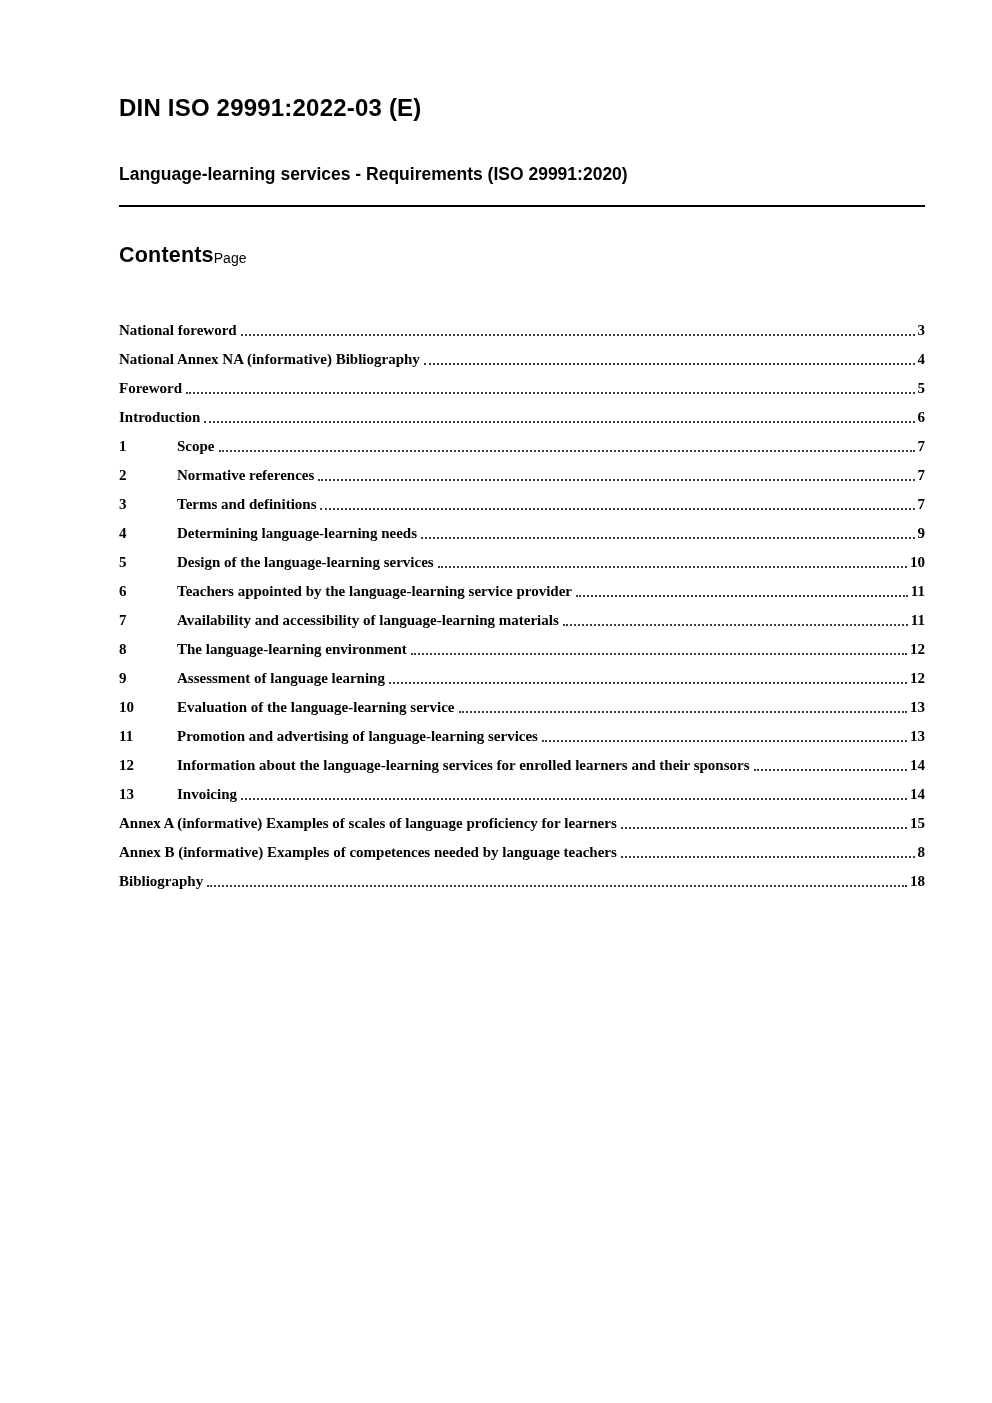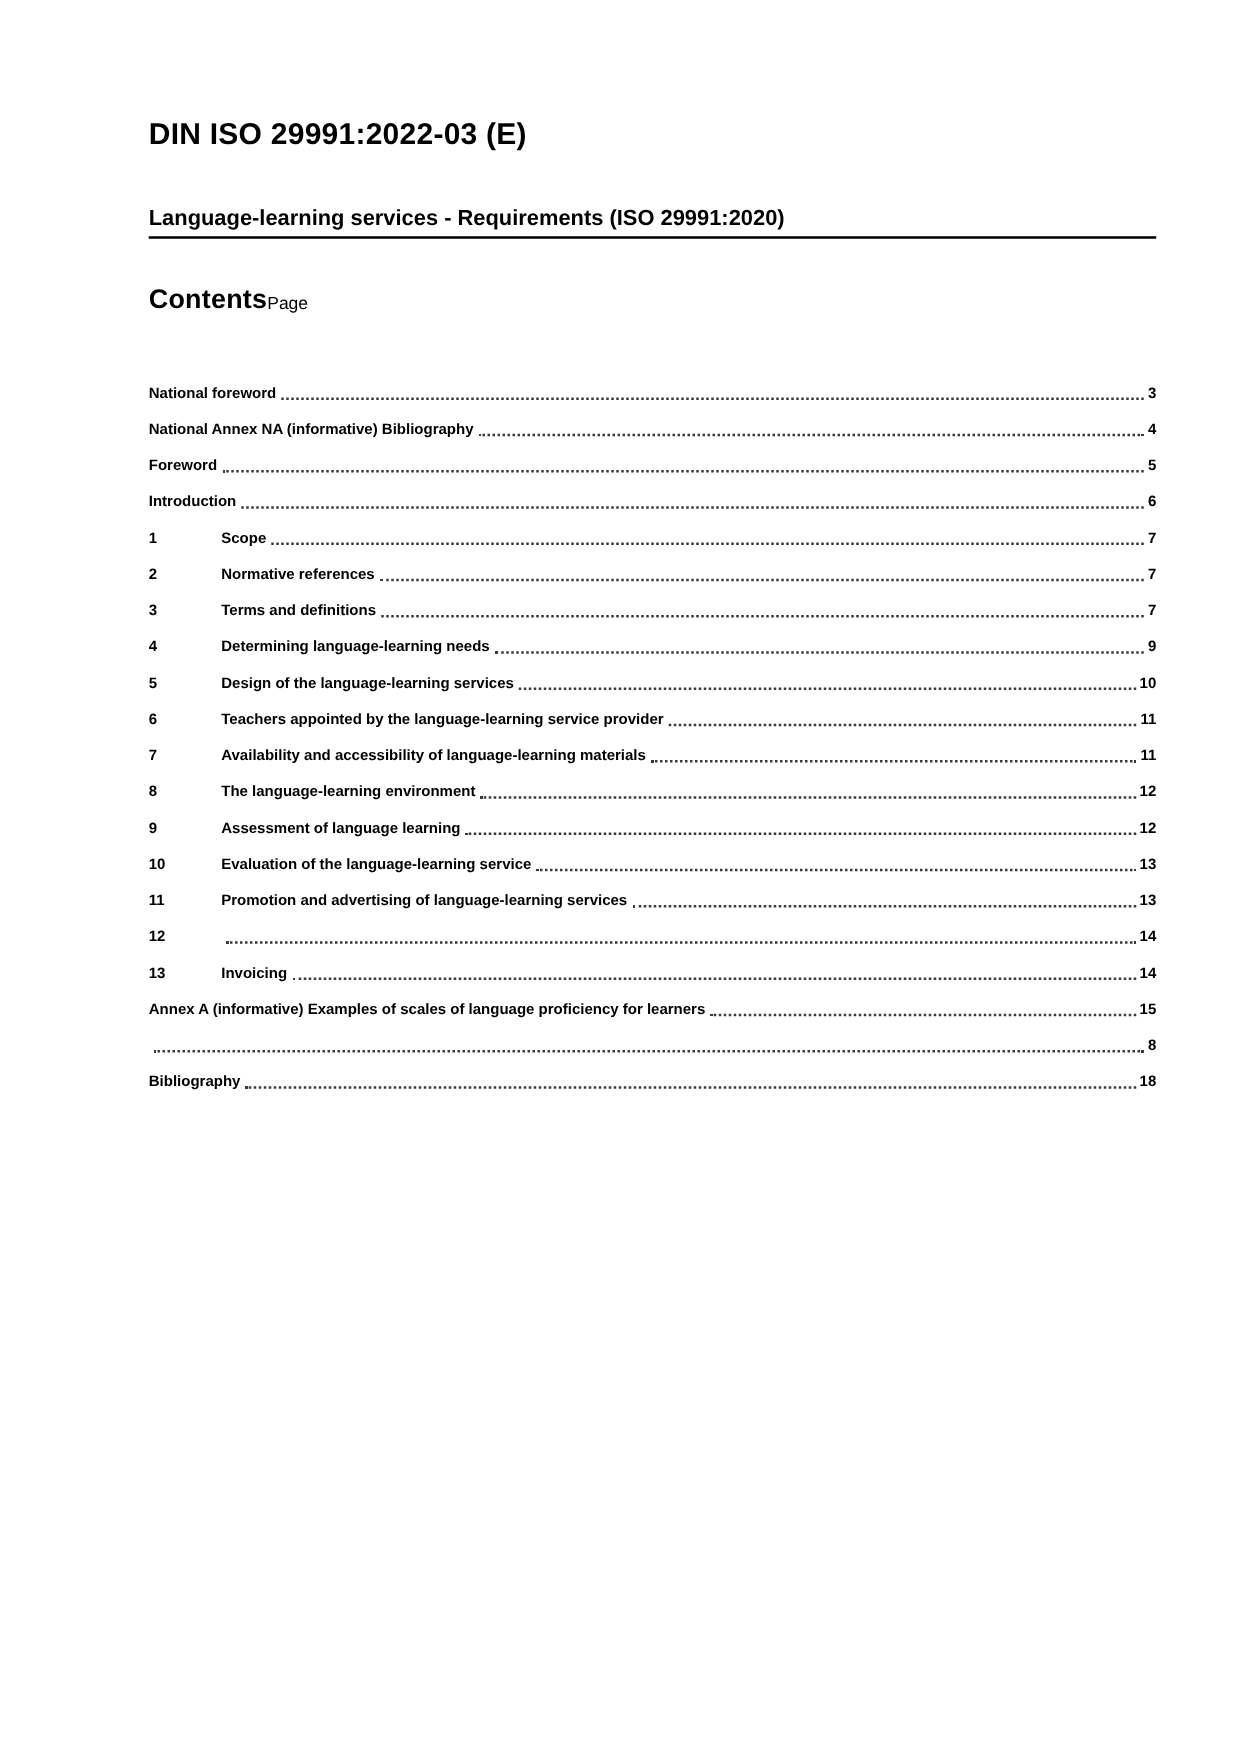--- a/index.html
+++ b/index.html
@@ -21,21 +21,21 @@
   }
   .doc-code {
     font-family: "Liberation Sans", sans-serif;
     font-weight: bold;
     font-size: 24px;
     letter-spacing: 0.2px;
     color: #000;
   }
   .doc-title-wrap {
     margin-top: 42px;
-    padding-bottom: 4px;
+    padding-bottom: 20px;
     border-bottom: 2px solid #000;
   }
   .doc-title {
     font-family: "Liberation Sans", sans-serif;
     font-weight: bold;
     font-size: 17.5px;
     color: #000;
   }
   .contents-row {
     margin-top: 36px;
@@ -49,23 +49,23 @@
     letter-spacing: 0.2px;
   }
   .page-col-label {
     font-family: "Liberation Sans", sans-serif;
     font-weight: normal;
     font-size: 14px;
     padding-bottom: 2px;
   }
   .toc {
     margin-top: 52px;
-    font-family: Liberation Sans, sans-serif;
-    font-weight: bold;
-    font-size: 12px;
+    font-family: Liberation Serif, serif;
+    font-weight: bold;
+    font-size: 15px;
   }
   .toc-row {
     display: flex;
     align-items: flex-start;
     margin-bottom: 9px;
     line-height: 20px;
   }
   .toc-num {
     flex: 0 0 58px;
     width: 58px;
@@ -205,40 +205,42 @@
 
   <div class="toc-row">
     <span class="toc-num">11</span>
     <span class="toc-title">Promotion and advertising of language-learning services</span>
     <span class="toc-leader"></span>
     <span class="toc-page">13</span>
   </div>
 
   <div class="toc-row">
     <span class="toc-num">12</span>
+    <span class="toc-title">Information about the language-learning services for enrolled learners and their sponsors</span>
     <span class="toc-leader"></span>
     <span class="toc-page">14</span>
   </div>
 
   <div class="toc-row">
     <span class="toc-num">13</span>
     <span class="toc-title">Invoicing</span>
     <span class="toc-leader"></span>
     <span class="toc-page">14</span>
   </div>
 
   <div class="toc-row no-num">
 
     <span class="toc-title">Annex A (informative) Examples of scales of language proficiency for learners</span>
     <span class="toc-leader"></span>
     <span class="toc-page">15</span>
   </div>
 
   <div class="toc-row no-num">
 
+    <span class="toc-title">Annex B (informative) Examples of competences needed by language teachers</span>
     <span class="toc-leader"></span>
     <span class="toc-page">8</span>
   </div>
 
   <div class="toc-row no-num">
 
     <span class="toc-title">Bibliography</span>
     <span class="toc-leader"></span>
     <span class="toc-page">18</span>
   </div>

